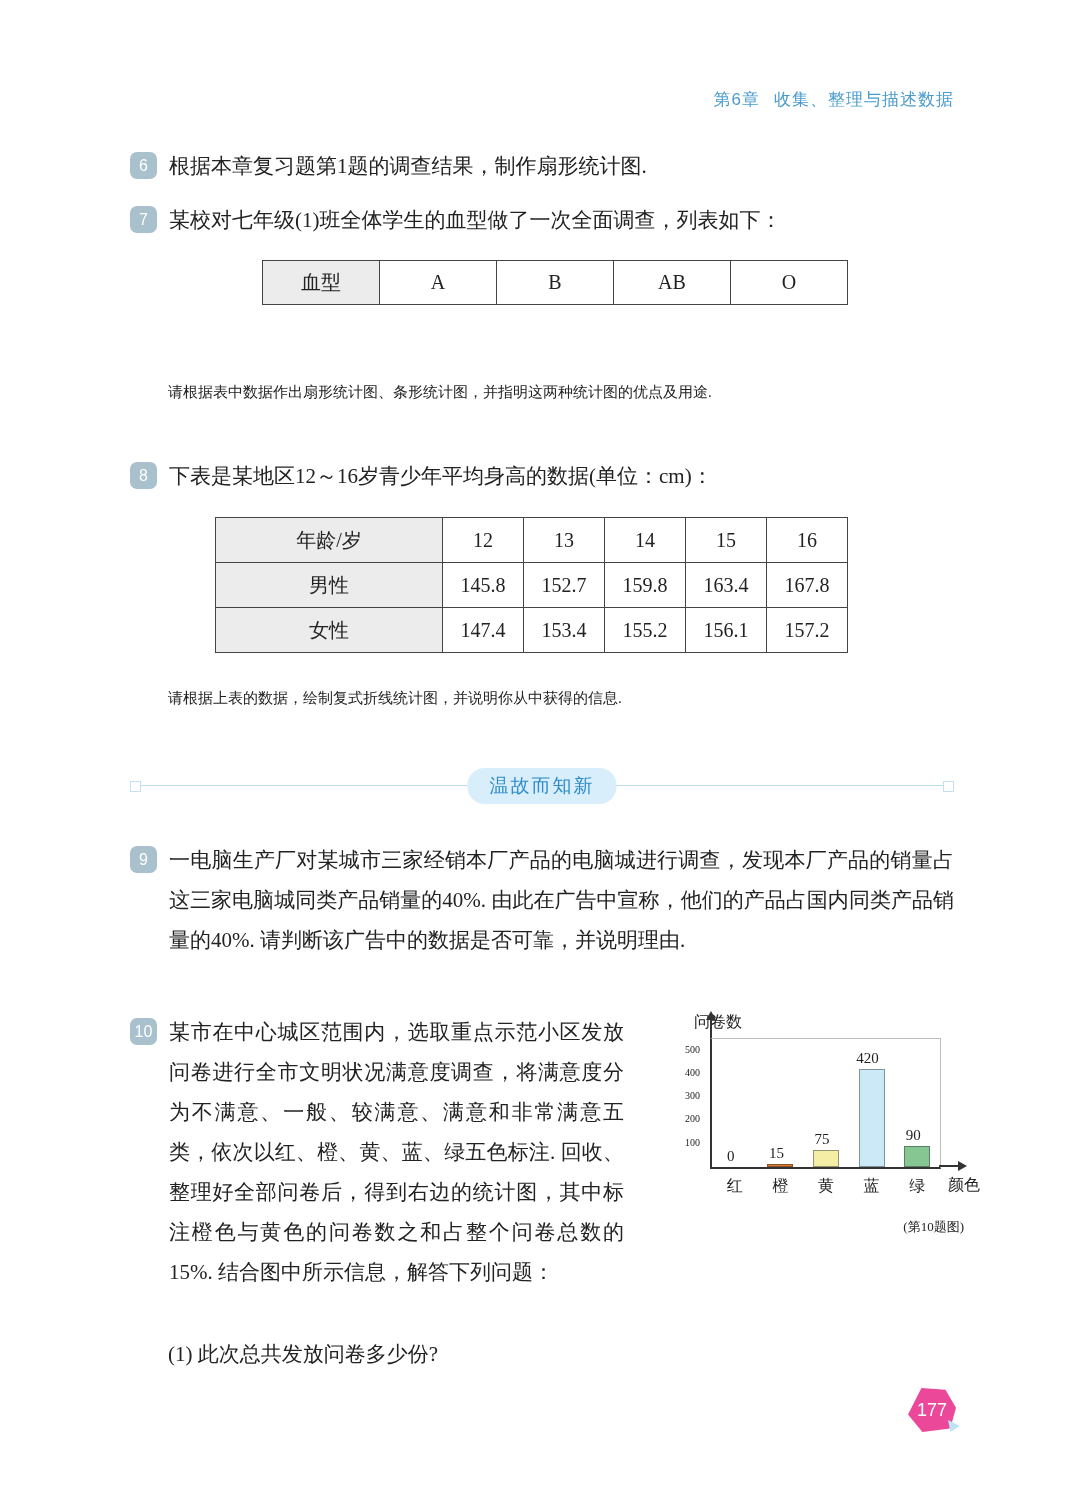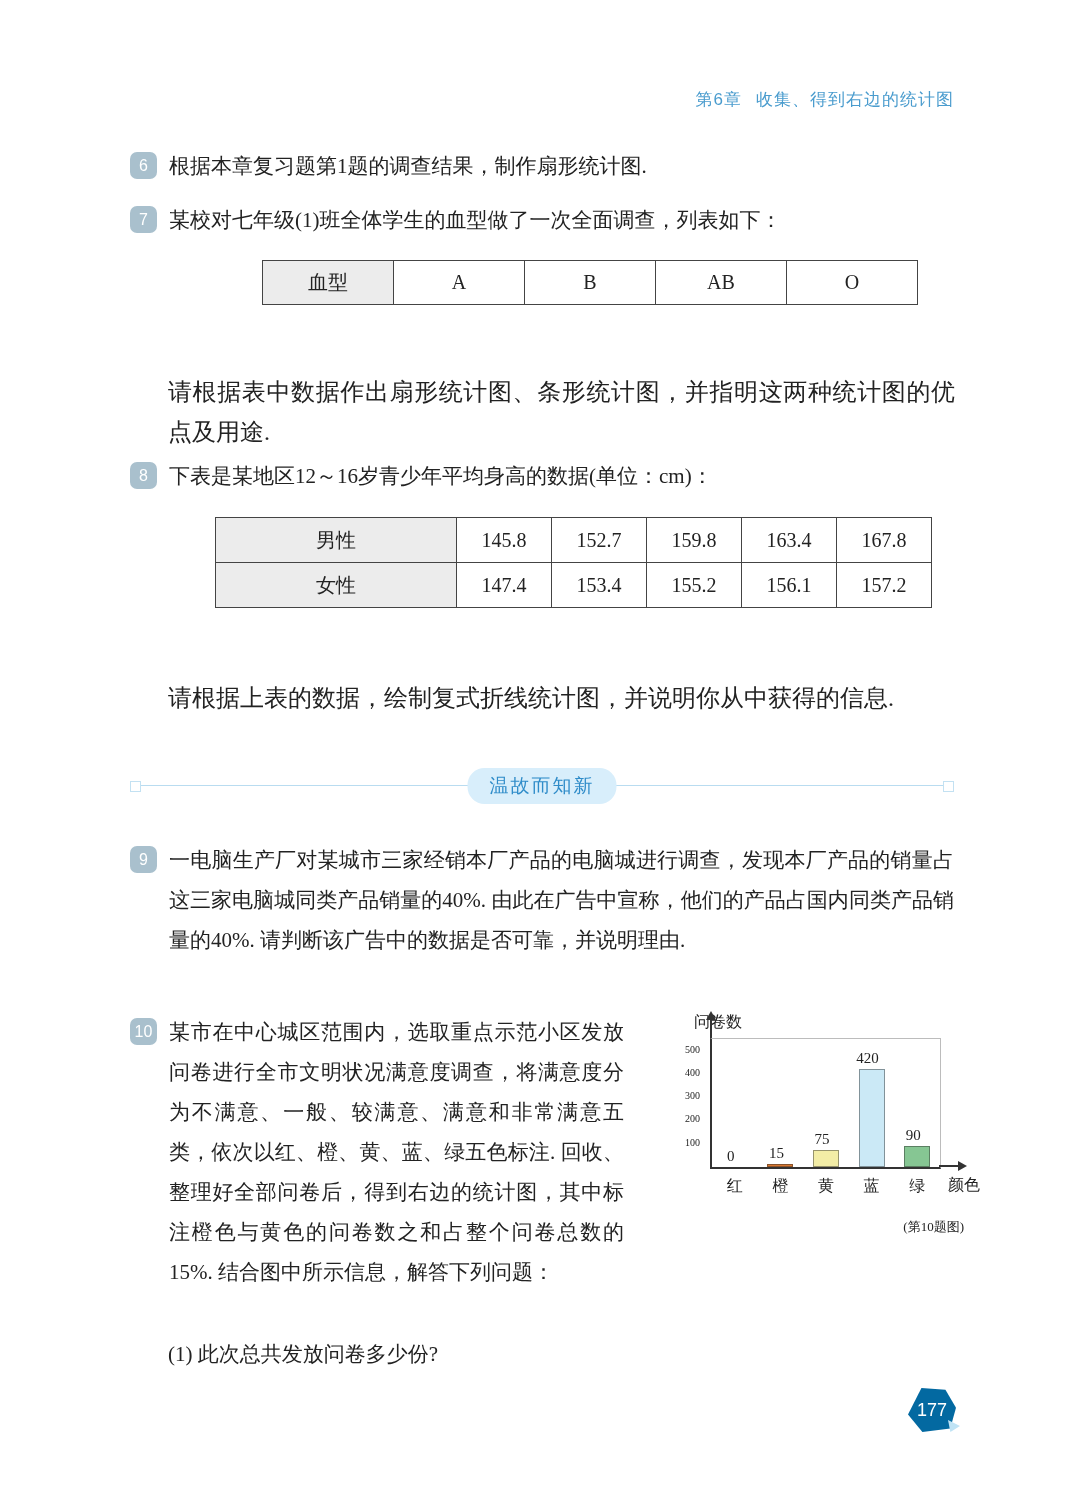--- a/index.html
+++ b/index.html
@@ -19,27 +19,27 @@
   .prob { position:absolute; left:130px; width:824px; display:flex; gap:12px; }
   .num-badge {
     flex:0 0 auto; width:27px; height:27px; margin-top:6px;
     background:#a9c0cd; color:#fff; border-radius:7px;
     font-family:"Liberation Sans","DejaVu Sans",sans-serif;
     font-size:16px; line-height:27px; text-align:center;
   }
   .prob .ptext { flex:1; font-size:21px; line-height:40px; text-align:justify; }
   .follow {
     position:absolute; left:168px; width:787px;
-    font-size:24px; line-height:40px; text-align:justify;
+    font-size:15px; line-height:40px; text-align:justify;
   }
   
   table.qtable { border-collapse:collapse; font-size:20px; }
   table.qtable td {
     border:1px solid #444; text-align:center; vertical-align:middle;
-    padding:0 9px; background:#fff;
+    padding:0 2px; background:#fff;
   }
   table.qtable td.hd { background:#ececec; }
   .table-blood { position:absolute; left:262px; top:260px; }
   .table-blood td { width:112px; height:43px; }
   .table-height { position:absolute; left:215px; top:517px; }
   .table-height td { width:76px; height:44px; }
   .table-height td.hd { width:222px; }
   
   .divider { position:absolute; left:130px; top:766px; width:824px; height:40px; }
   .divider .line { position:absolute; left:4px; right:4px; top:19px; height:0; border-top:1px solid #b9dcf0; }
@@ -80,37 +80,37 @@
   .tick-label { position:absolute; right:4px; font-size:10px; line-height:16px; width:36px; text-align:right; }
   .bar-slot { flex:1; position:relative; display:flex; align-items:flex-end; justify-content:center; height:100%; }
   .bar { width:26px; border:1px solid rgba(40,40,40,.45); box-sizing:border-box; }
   .bar-label { position:absolute; left:0; right:8px; text-align:center; font-size:15px; line-height:15px; }
   .cat-label { position:absolute; top:100%; margin-top:9px; left:0; right:0; text-align:center; font-size:16px; }
   .chart-xlabel { position:absolute; left:284px; top:163px; font-size:16px; }
   .chart-caption { position:absolute; left:0; width:300px; top:206px; text-align:right; font-size:13px; }
   
   .page-badge {
     position:absolute; left:908px; top:1388px; width:48px; height:44px;
-    background:#0369a1; color:#fff;
+    background:#ec4899; color:#fff;
     clip-path:polygon(28% 0, 78% 4%, 100% 45%, 88% 92%, 30% 100%, 0 60%);
     font-family:"Liberation Sans","DejaVu Sans",sans-serif;
     font-size:18px; display:flex; align-items:center; justify-content:center;
   }
   .badge-tail {
     position:absolute; left:948px; top:1420px; width:12px; height:12px;
     background:#bfe3f5; clip-path:polygon(0 0, 100% 50%, 20% 100%);
   }
 </style>
 </head>
 <body>
 
 <div class="page">
 
   <div class="chap-header">
-    <span>第6章</span><span class="gap"></span><span>收集、得到右边的统计图</span>
+    <span>第6章</span><span class="gap"></span><span>收集、整理与描述数据</span>
   </div>
 
   <div class="prob" style="top:146px;">
     <div class="num-badge">6</div>
     <div class="ptext">根据本章复习题第1题的调查结果，制作扇形统计图.</div>
   </div>
 
   <div class="prob" style="top:200px;">
     <div class="num-badge">7</div>
     <div class="ptext">某校对七年级(1)班全体学生的血型做了一次全面调查，列表如下：</div>
@@ -130,20 +130,28 @@
 
   <div class="follow" style="top:372px;">请根据表中数据作出扇形统计图、条形统计图，并指明这两种统计图的优点及用途.</div>
 
   <div class="prob" style="top:456px;">
     <div class="num-badge">8</div>
     <div class="ptext">下表是某地区12～16岁青少年平均身高的数据(单位：cm)：</div>
   </div>
 
   <table class="qtable table-height">
     <tbody>
+        <tr>
+      <td class="hd">年龄/岁</td>
+      <td>12</td>
+      <td>13</td>
+      <td>14</td>
+      <td>15</td>
+      <td>16</td>
+    </tr>
     <tr>
       <td class="hd">男性</td>
       <td>145.8</td>
       <td>152.7</td>
       <td>159.8</td>
       <td>163.4</td>
       <td>167.8</td>
     </tr>
     <tr>
       <td class="hd">女性</td>

